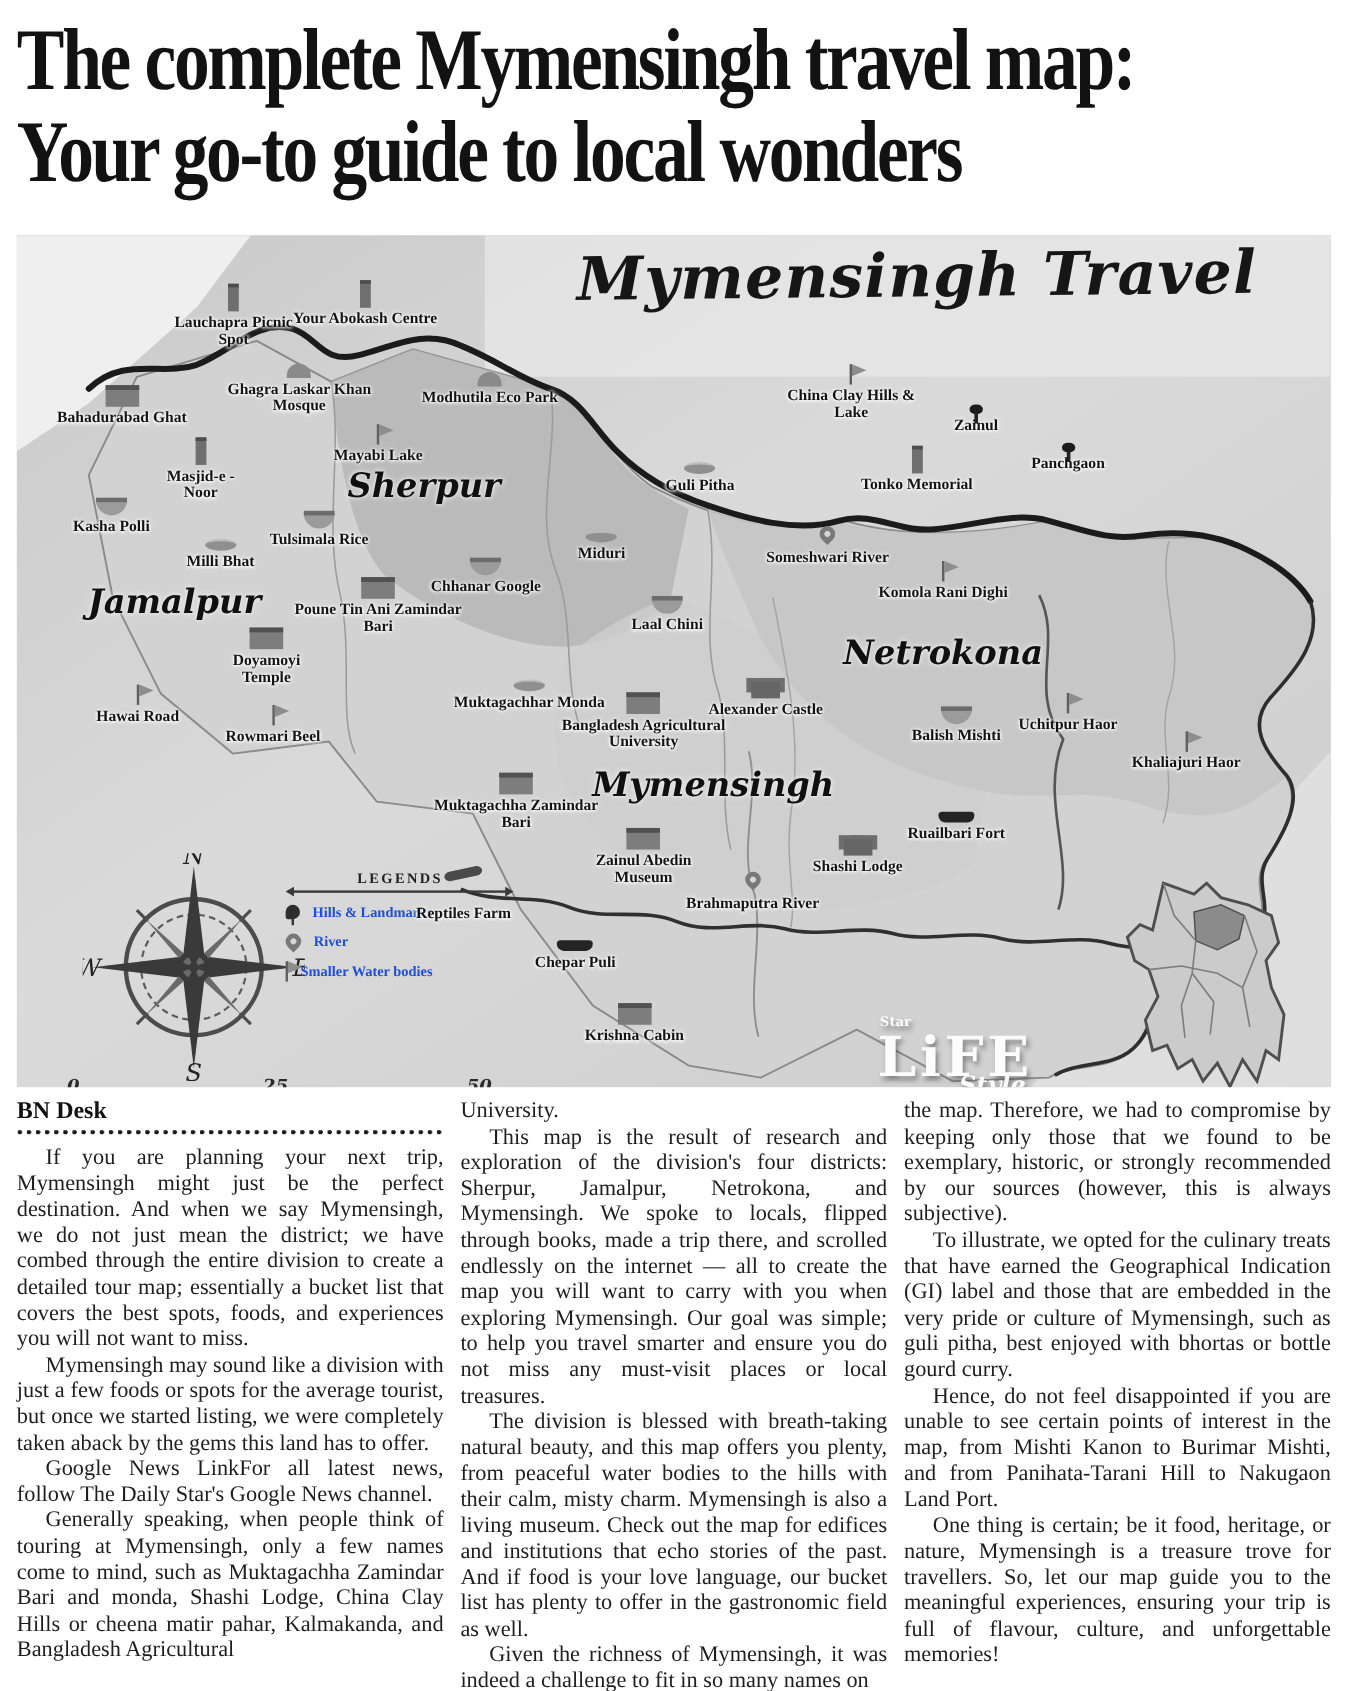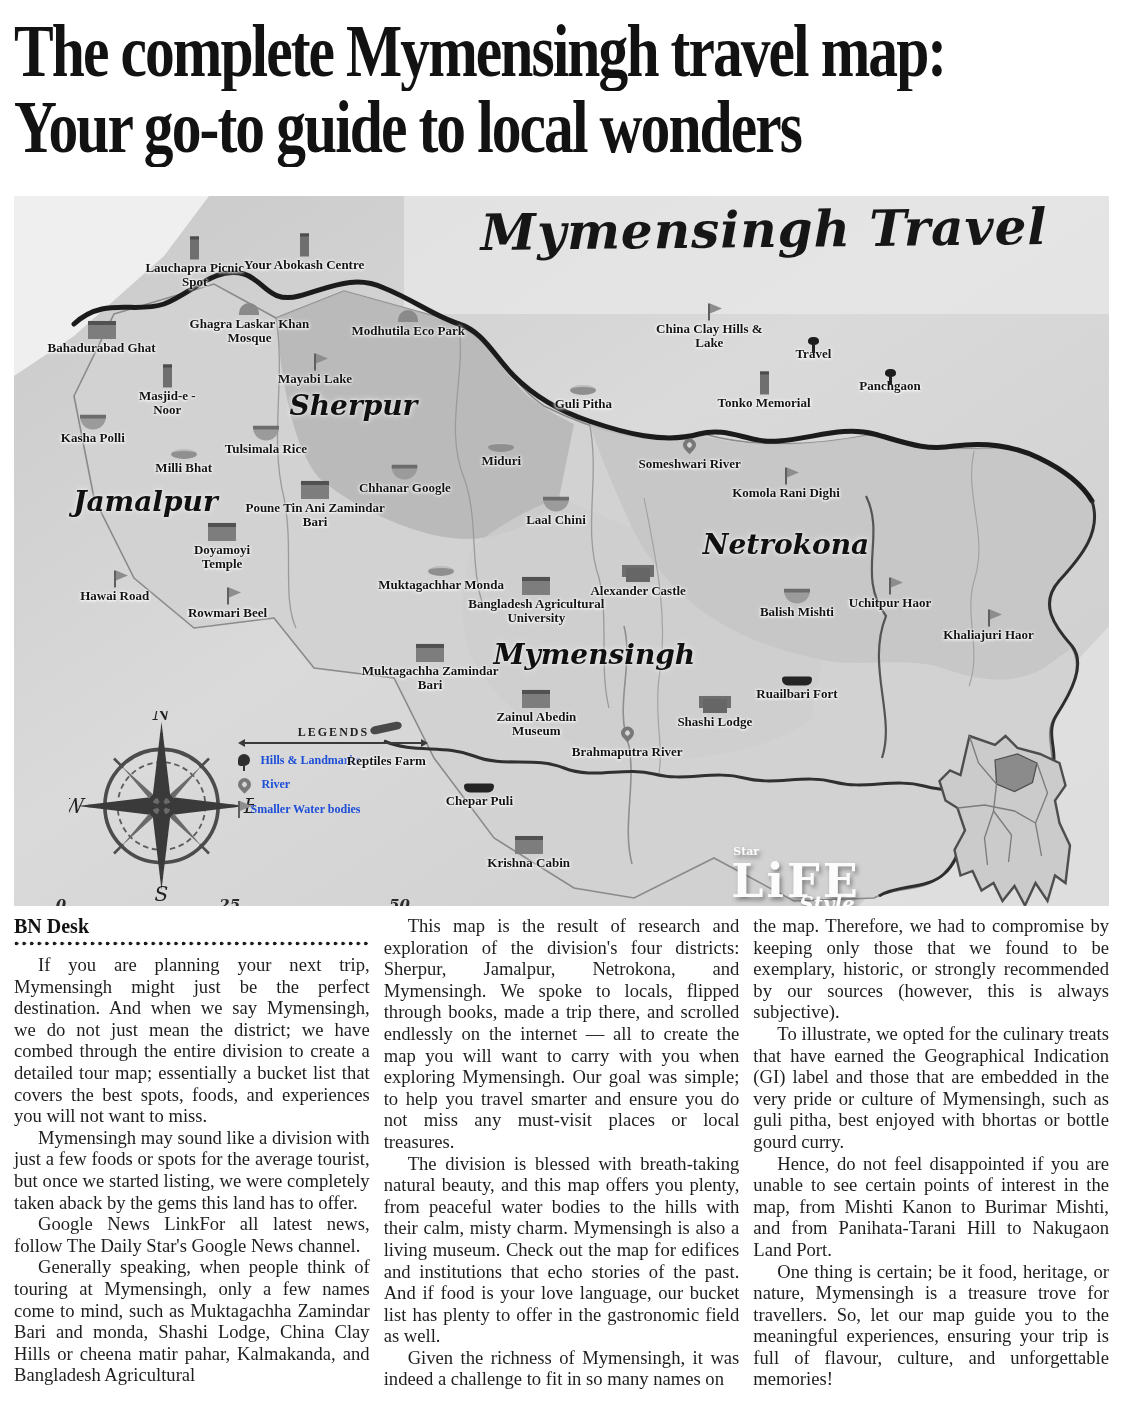--- a/index.html
+++ b/index.html
@@ -307,21 +307,21 @@
         <div class="loc" style="left: 49.5%; top: 44.5%; width: 110px;">
           <span class="ic ic-bowl"></span>
           <span class="loc-txt">Laal Chini</span>
         </div>
         <div class="loc" style="left: 63.5%; top: 18.5%; width: 110px;">
           <span class="ic ic-flag"></span>
           <span class="loc-txt">China Clay Hills &amp; Lake</span>
         </div>
         <div class="loc" style="left: 73%; top: 21.5%; width: 110px;">
           <span class="ic ic-pushpin"></span>
-          <span class="loc-txt">Travel</span>
+          <span class="loc-txt">Zainul</span>
         </div>
         <div class="loc" style="left: 68.5%; top: 27.5%; width: 100px;">
           <span class="ic ic-tower"></span>
           <span class="loc-txt">Tonko Memorial</span>
         </div>
         <div class="loc" style="left: 80%; top: 26%; width: 110px;">
           <span class="ic ic-pushpin"></span>
           <span class="loc-txt">Panchgaon</span>
         </div>
         <div class="loc" style="left: 61.7%; top: 36.5%; width: 110px;">
@@ -409,20 +409,21 @@
   <div class="article">
     <div class="col">
       <h2 class="byline">BN Desk</h2>
       <div class="dots"></div>
     <p class="para">If you are planning your next trip, Mymensingh might just be the perfect destination. And when we say Mymensingh, we do not just mean the district; we have combed through the entire division to create a detailed tour map; essentially a bucket list that covers the best spots, foods, and experiences you will not want to miss.</p>
         <p class="para">Mymensingh may sound like a division with just a few foods or spots for the average tourist, but once we started listing, we were completely taken aback by the gems this land has to offer.</p>
         <p class="para">Google News LinkFor all latest news, follow The Daily Star's Google News channel.</p>
         <p class="para">Generally speaking, when people think of touring at Mymensingh, only a few names come to mind, such as Muktagachha Zamindar Bari and monda, Shashi Lodge, China Clay Hills or cheena matir pahar, Kalmakanda, and Bangladesh Agricultural</p>
       </div>
     <div class="col">
+        <p class="para cont">University.</p>
         <p class="para">This map is the result of research and exploration of the division's four districts: Sherpur, Jamalpur, Netrokona, and Mymensingh. We spoke to locals, flipped through books, made a trip there, and scrolled endlessly on the internet — all to create the map you will want to carry with you when exploring Mymensingh. Our goal was simple; to help you travel smarter and ensure you do not miss any must-visit places or local treasures.</p>
         <p class="para">The division is blessed with breath-taking natural beauty, and this map offers you plenty, from peaceful water bodies to the hills with their calm, misty charm. Mymensingh is also a living museum. Check out the map for edifices and institutions that echo stories of the past. And if food is your love language, our bucket list has plenty to offer in the gastronomic field as well.</p>
         <p class="para">Given the richness of Mymensingh, it was indeed a challenge to fit in so many names on</p>
       </div>
     <div class="col">
         <p class="para cont">the map. Therefore, we had to compromise by keeping only those that we found to be exemplary, historic, or strongly recommended by our sources (however, this is always subjective).</p>
         <p class="para">To illustrate, we opted for the culinary treats that have earned the Geographical Indication (GI) label and those that are embedded in the very pride or culture of Mymensingh, such as guli pitha, best enjoyed with bhortas or bottle gourd curry.</p>
         <p class="para">Hence, do not feel disappointed if you are unable to see certain points of interest in the map, from Mishti Kanon to Burimar Mishti, and from Panihata-Tarani Hill to Nakugaon Land Port.</p>
         <p class="para">One thing is certain; be it food, heritage, or nature, Mymensingh is a treasure trove for travellers. So, let our map guide you to the meaningful experiences, ensuring your trip is full of flavour, culture, and unforgettable memories!</p>
       </div>

